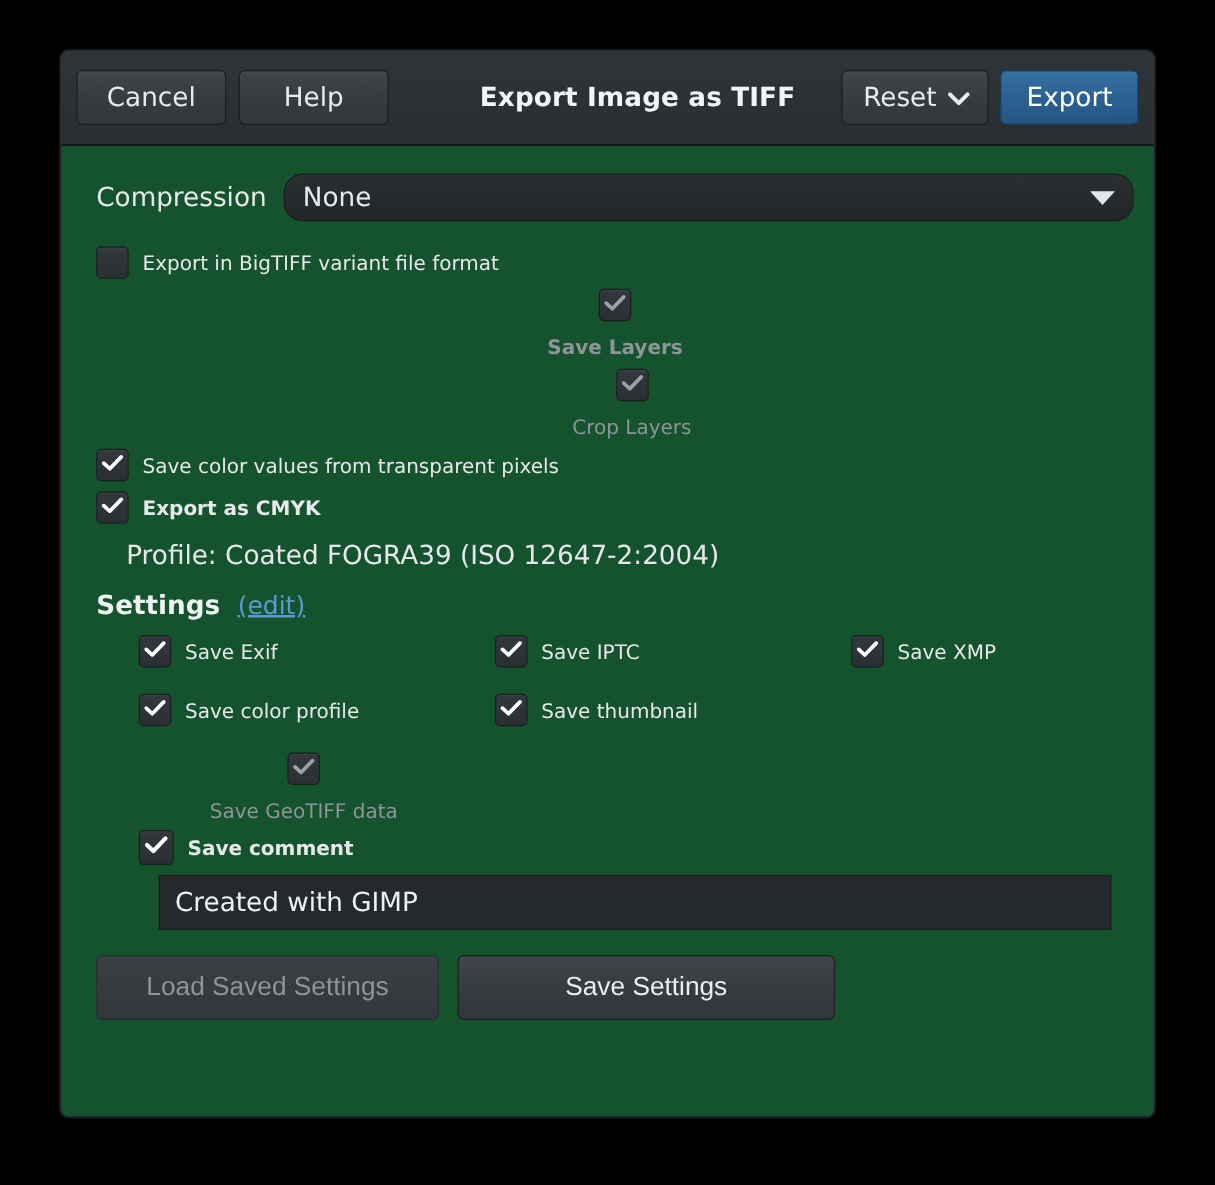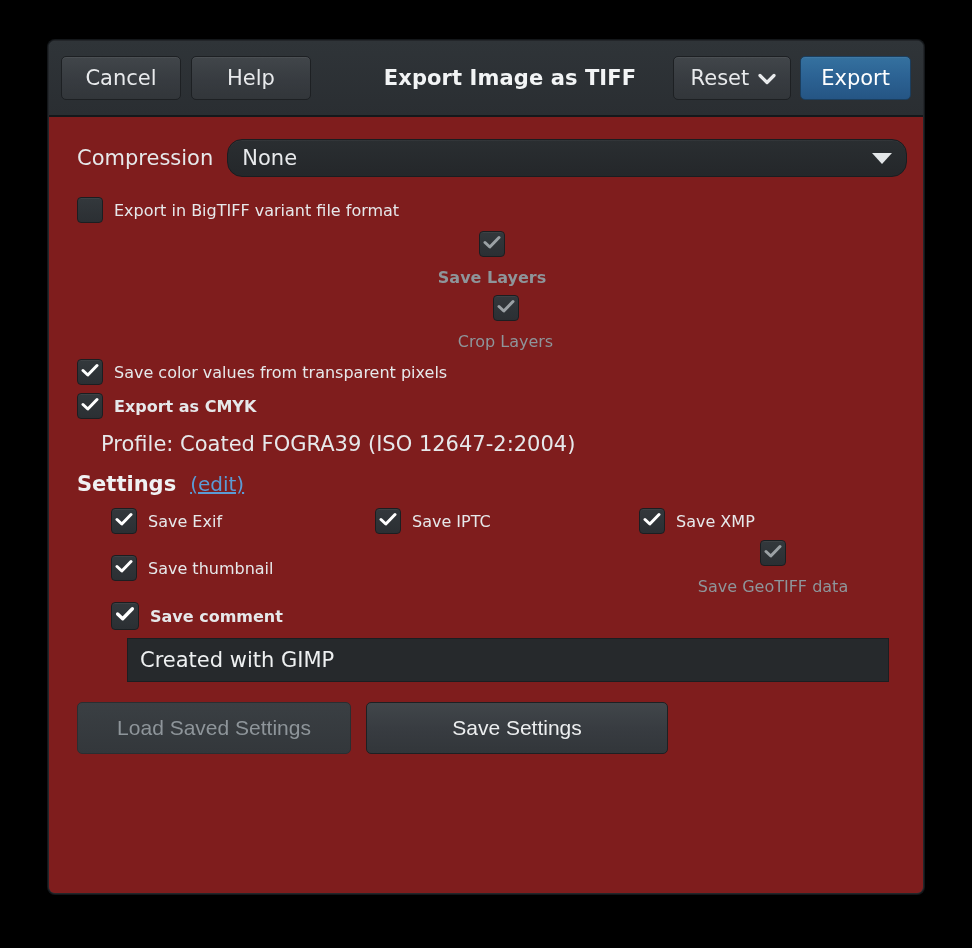--- a/index.html
+++ b/index.html
@@ -90,21 +90,21 @@
     border: 1px solid #1b3e5e;
     color: #ffffff;
     padding: 8px 20px;
     min-width: 110px;
     text-align: center;
   }
 
   
   #body {
     flex: 1 1 auto;
-    background: #7f1d1d;
+    background: #14532d;
     padding: 22px 16px 0 28px;
     position: relative;
   }
 
   
   #compression-row {
     display: flex;
     align-items: center;
     gap: 14px;
     margin-bottom: 20px;
@@ -203,20 +203,21 @@
     color: #5b9bd5;
     text-decoration: underline;
     cursor: pointer;
   }
 
   #meta-grid {
     margin-left: 34px;
     display: grid;
     grid-template-columns: 264px 264px auto;
     row-gap: 6px;
+    gap: 21px;
   }
   #meta-grid .cb-row { margin-bottom: 0; }
 
   
   #comment-row { margin: 6px 0 8px 34px; }
 
   #comment-field {
     margin: 6px 0 0 50px;
     width: 762px;
     height: 44px;
@@ -386,20 +387,30 @@
         <span class="cbx checked">
           <span class="tick">
             <svg width="18" height="14" viewBox="0 0 18 14">
               <path d="M2 7 L6.8 11.5 L16 2" stroke="#ffffff" stroke-width="3" fill="none" stroke-linecap="round" stroke-linejoin="round"></path>
             </svg>
           </span>
         </span>
         <span class="cb-label">Save XMP</span>
       </div>
 
+      <div class="cb-row">
+        <span class="cbx checked">
+          <span class="tick">
+            <svg width="18" height="14" viewBox="0 0 18 14">
+              <path d="M2 7 L6.8 11.5 L16 2" stroke="#ffffff" stroke-width="3" fill="none" stroke-linecap="round" stroke-linejoin="round"></path>
+            </svg>
+          </span>
+        </span>
+        <span class="cb-label">Save color profile</span>
+      </div>
 
       <div class="cb-row">
         <span class="cbx checked">
           <span class="tick">
             <svg width="18" height="14" viewBox="0 0 18 14">
               <path d="M2 7 L6.8 11.5 L16 2" stroke="#ffffff" stroke-width="3" fill="none" stroke-linecap="round" stroke-linejoin="round"></path>
             </svg>
           </span>
         </span>
         <span class="cb-label">Save thumbnail</span>

